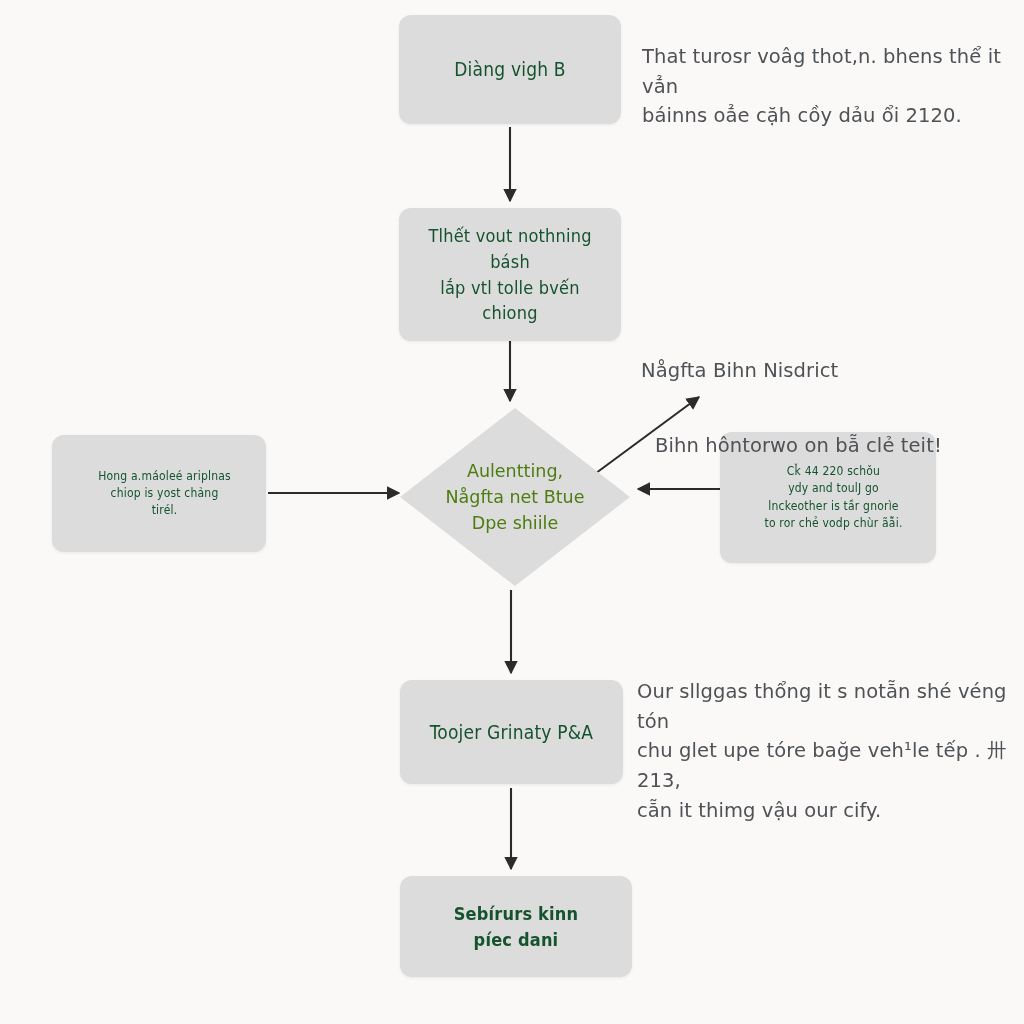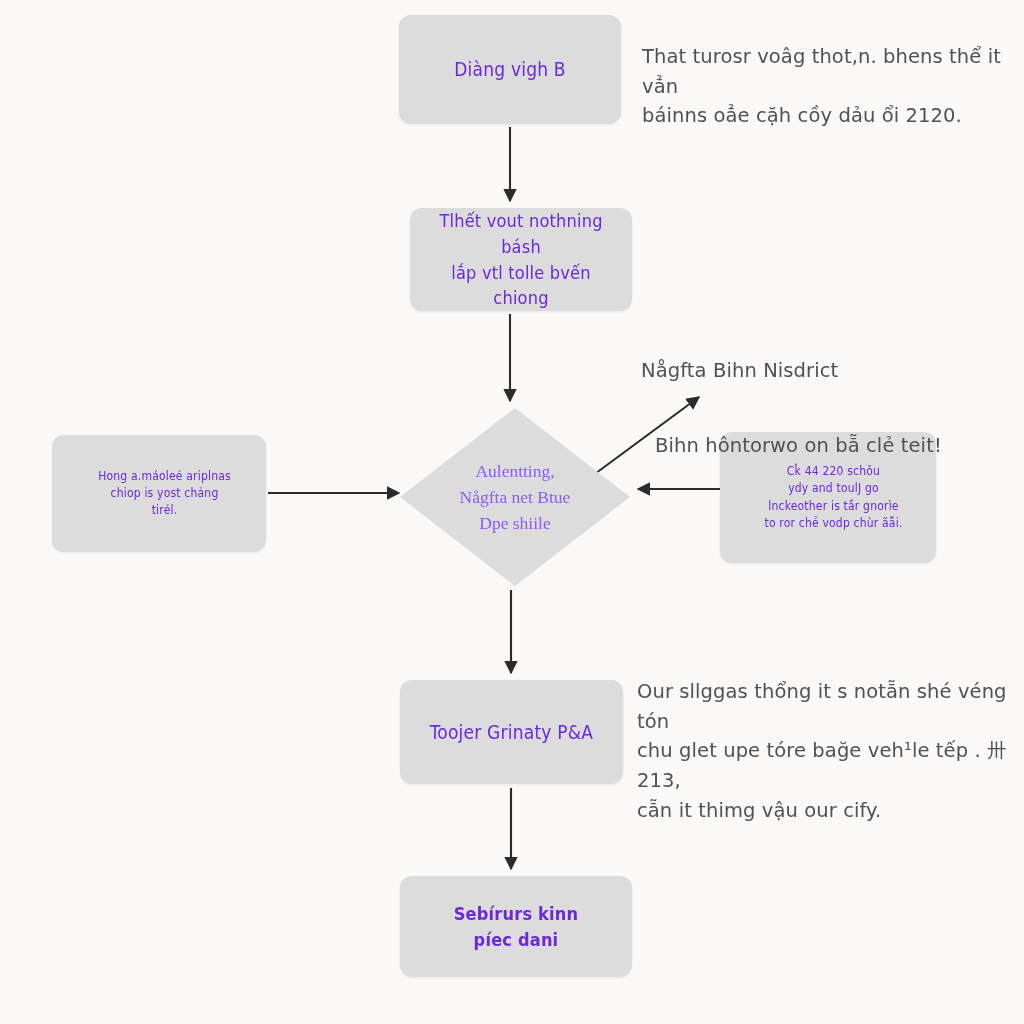--- a/index.html
+++ b/index.html
@@ -18,40 +18,40 @@
   }
 
   
   .node {
     position: absolute;
     box-sizing: border-box;
     display: flex;
     align-items: center;
     justify-content: center;
     text-align: center;
-    color: #6d28d9;
+    color: #14532d;
     background: #dcdcdc;
     border-radius: 12px;
     box-shadow: 0 1px 3px rgba(0,0,0,0.07);
   }
   .node .txt {
     display: block;
     width: 100%;
     padding: 0 12px;
     box-sizing: border-box;
     line-height: 1.42;
     font-size: 19px;
     letter-spacing: 0.2px;
     white-space: pre-line;
     font-stretch: condensed;
   }
 
   
   #node-start      { left: 399px; top: 15px;  width: 222px; height: 109px; }
-  #node-prepare    { left: 410px; top: 208px; width: 222px; height: 103px; }
+  #node-prepare    { left: 399px; top: 208px; width: 222px; height: 133px; }
   #node-left       { left: 52px;  top: 435px; width: 214px; height: 117px; }
   #node-right      { left: 720px; top: 432px; width: 216px; height: 131px; }
   #node-result     { left: 400px; top: 680px; width: 223px; height: 104px; }
   #node-end        { left: 400px; top: 876px; width: 232px; height: 101px; font-weight: bold; }
 
   #node-left  .txt, #node-right .txt { font-size: 12px; padding-left: 23px; }
   #node-prepare .txt { font-size: 18px; }
   #node-end .txt { font-size: 18px; }
 
   
@@ -71,25 +71,24 @@
   #node-decision .txt {
     position: absolute;
     left: 0;
     top: 0;
     width: 100%;
     height: 100%;
     display: flex;
     align-items: center;
     justify-content: center;
     text-align: center;
-    color: #8b5cf6;
+    color: #4d7c0f;
     font-size: 17.5px;
     line-height: 1.5;
     white-space: pre-line;
-    font-family: Liberation Serif, serif;
   }
 
   
   .annotation {
     position: absolute;
     color: #4e5155;
     font-size: 19.5px;
     line-height: 1.52;
     white-space: pre-line;
     letter-spacing: 0.1px;

